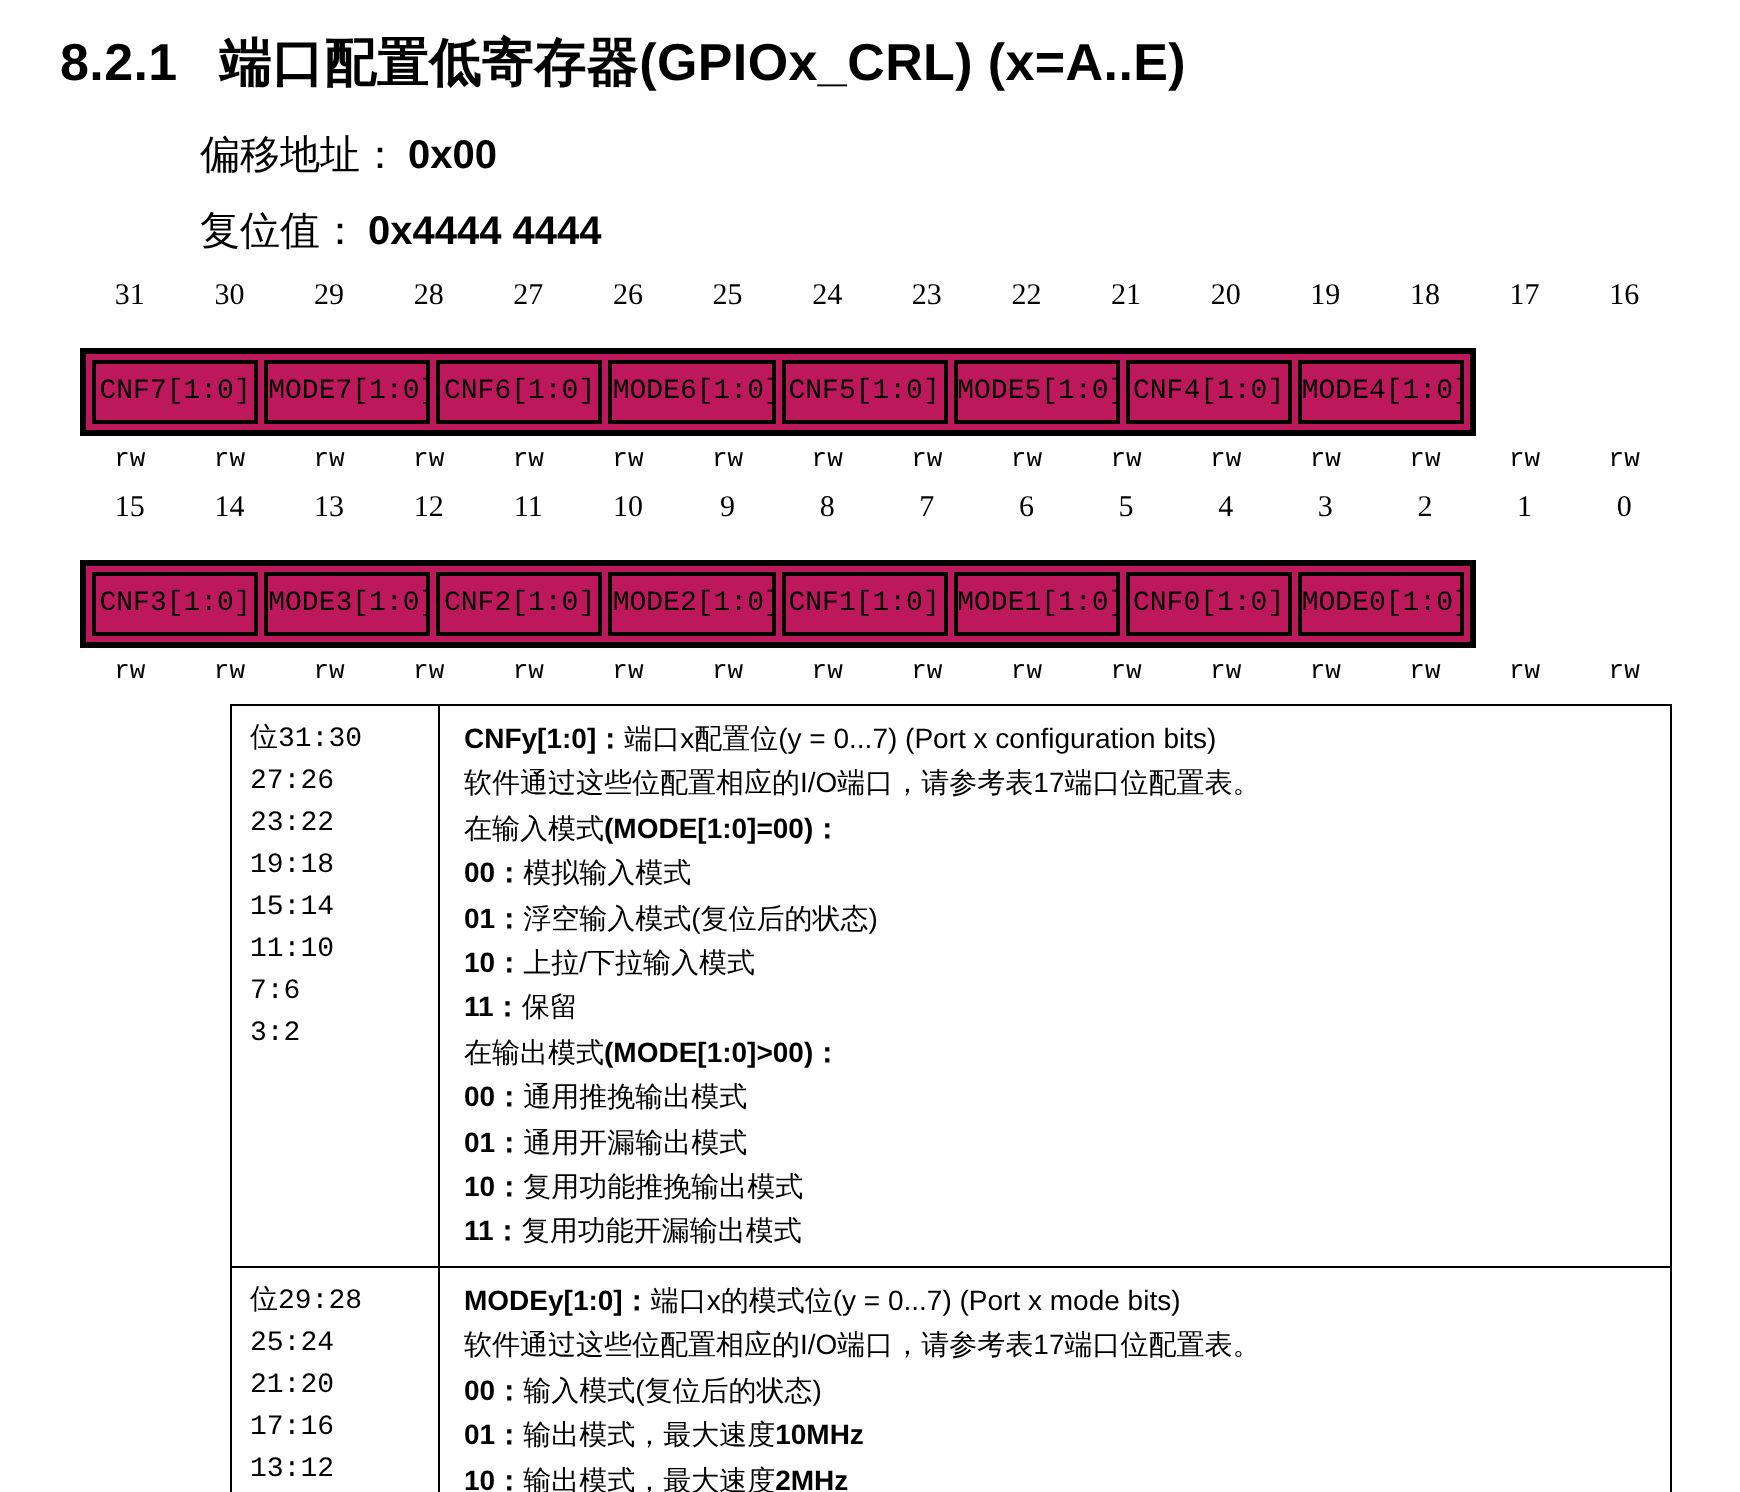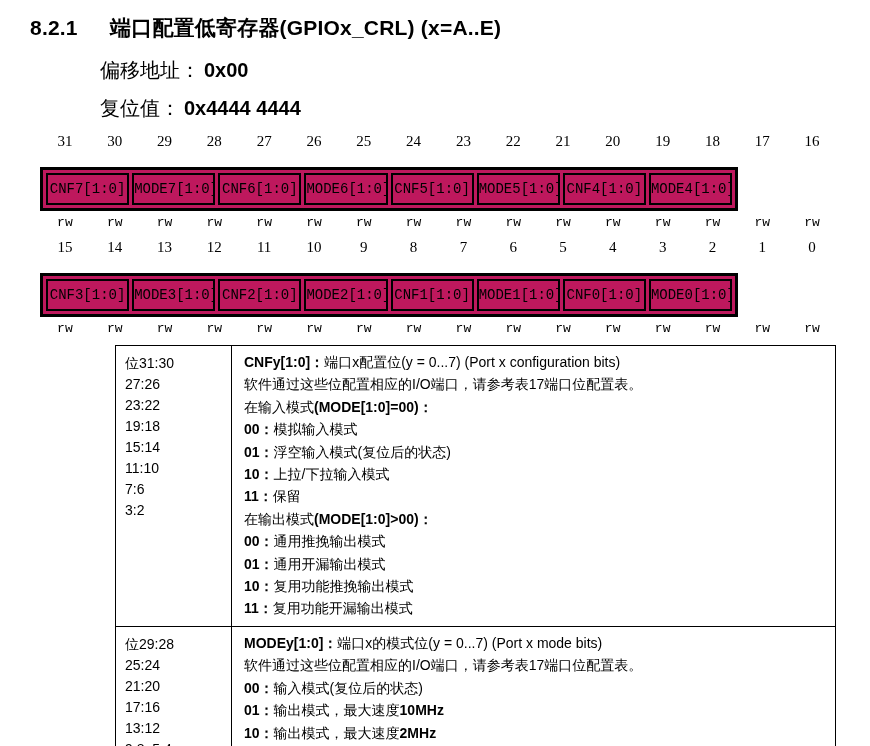--- a/index.html
+++ b/index.html
@@ -1,21 +1,21 @@
 <!DOCTYPE html>
 <html><head>
 <meta charset="utf-8">
 <style>
   html,body{margin:0;padding:0;}
   body{
     width:870px;height:746px;background:#ffffff;color:#000000;
     font-family:"Liberation Sans",sans-serif;overflow:hidden;
     -webkit-font-smoothing:antialiased;
   }
-  .title-row{margin:14px 0 0 30px;font-weight:bold;font-size:21px;letter-spacing:0.2px;}
+  .title-row{margin:14px 0 0 30px;font-weight:bold;font-size:26px;letter-spacing:0.2px;}
   .sec-num{display:inline-block;min-width:80px;}
   .info-block{margin:15px 0 0 100px;font-size:20px;}
   .info-line{margin-bottom:11px;}
   .info-line .lbl{font-family:"Liberation Serif",serif;}
   .info-line .val{font-weight:bold;margin-left:4px;font-family:"Liberation Sans",sans-serif;}
 
   
   #diagrams{margin:4px 0 0 40px;width:797px;}
   .reg-diagram{width:797px;}
   .bits-row{display:flex;width:797px;font-family:"Liberation Serif",serif;font-size:15px;margin-bottom:17px;}
@@ -25,21 +25,21 @@
     border:2px solid #000;text-align:center;vertical-align:middle;
     font-family:"Liberation Mono",monospace;font-size:14px;height:28px;padding:0;
     white-space:nowrap;overflow:hidden;
   }
   .rw-row{display:flex;width:797px;font-family:Liberation Mono, monospace;font-size:13px;margin:4px 0 9px 0;}
   .rw-row .rw{flex:1 1 0;text-align:center;}
 
   
   #desc-table{border-collapse:collapse;margin:9px 0 0 115px;width:721px;table-layout:fixed;}
   #desc-table td{border:1.5px solid #000;vertical-align:top;}
-  .bits-col{width:92px;padding:7px 14px 4px 9px;font-size:14px;line-height:21px;white-space:nowrap;}
+  .bits-col{width:92px;padding:7px 2px 4px 9px;font-size:14px;line-height:21px;white-space:nowrap;font-family:Liberation Mono, monospace;}
   .desc-col{padding:5px 6px 6px 12px;font-size:14px;line-height:22.4px;}
   .desc-line{white-space:nowrap;}
   .desc-line .bold{font-weight:bold;}
 </style>
 </head>
 <body>
 
 <div class="title-row">
   <span class="sec-num">8.2.1</span><span class="sec-title">端口配置低寄存器(GPIOx_CRL) (x=A..E)</span>
 </div>

